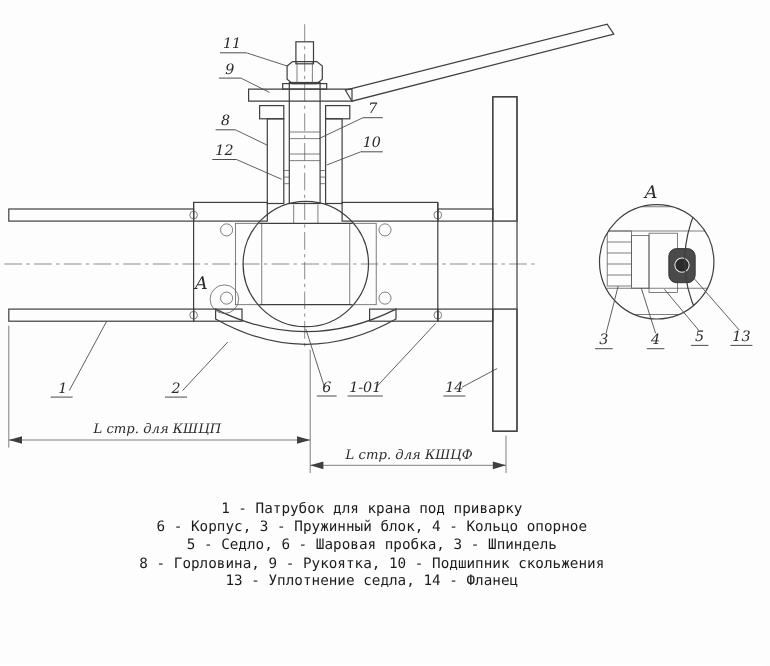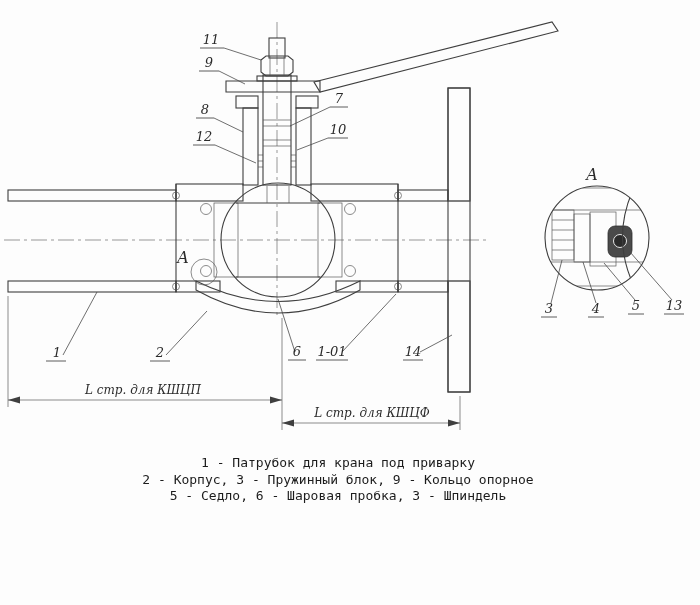--- a/index.html
+++ b/index.html
@@ -221,17 +221,19 @@
 
     <line class="thin" x1="282" y1="423" x2="460" y2="423"></line>
     <polygon points="282,423 294,419.5 294,426.5" fill="#3f3f3f"></polygon>
     <polygon points="460,423 448,419.5 448,426.5" fill="#3f3f3f"></polygon>
     <text class="dim" x="372" y="417">L стр. для КШЦФ</text>
   </g>
 </svg>
 
 <div class="legend">
   <div>1 - Патрубок для крана под приварку</div>
-  <div>2 - Корпус, 3 - Пружинный блок, 9 - Кольцо опорное</div>
+  <div>6 - Корпус, 3 - Пружинный блок, 4 - Кольцо опорное</div>
   <div>5 - Седло, 6 - Шаровая пробка, 3 - Шпиндель</div>
+  <div>8 - Горловина, 9 - Рукоятка, 10 - Подшипник скольжения</div>
+  <div>13 - Уплотнение седла, 14 - Фланец</div>
 </div>
 
 </div>
 
 </body></html>

